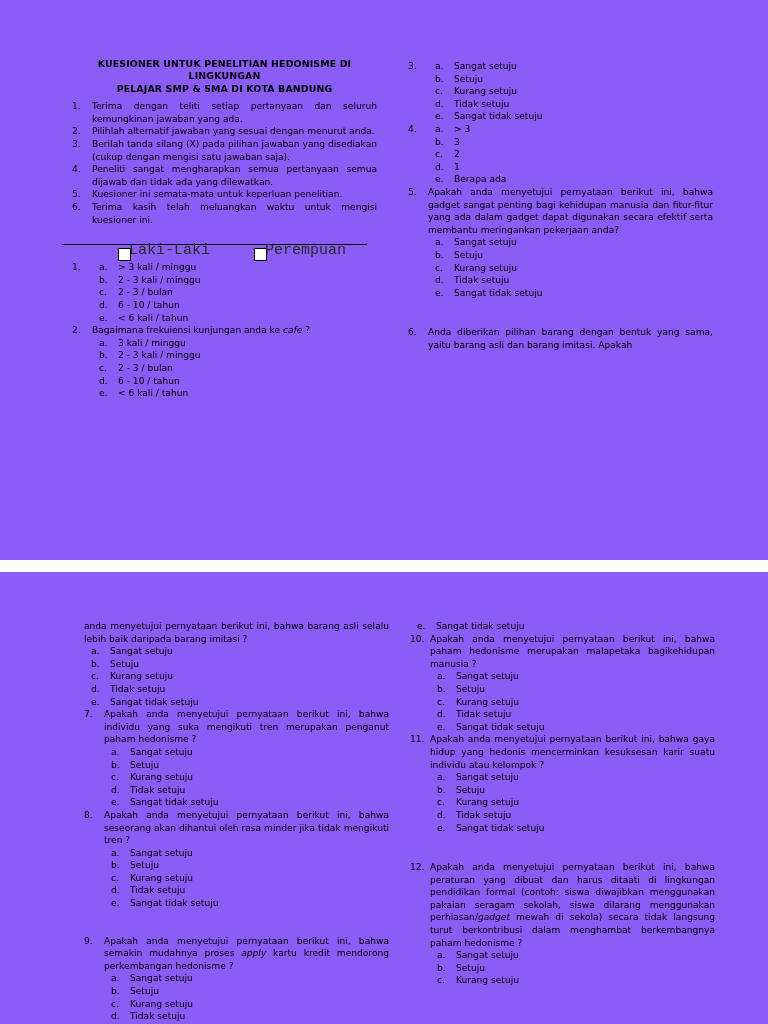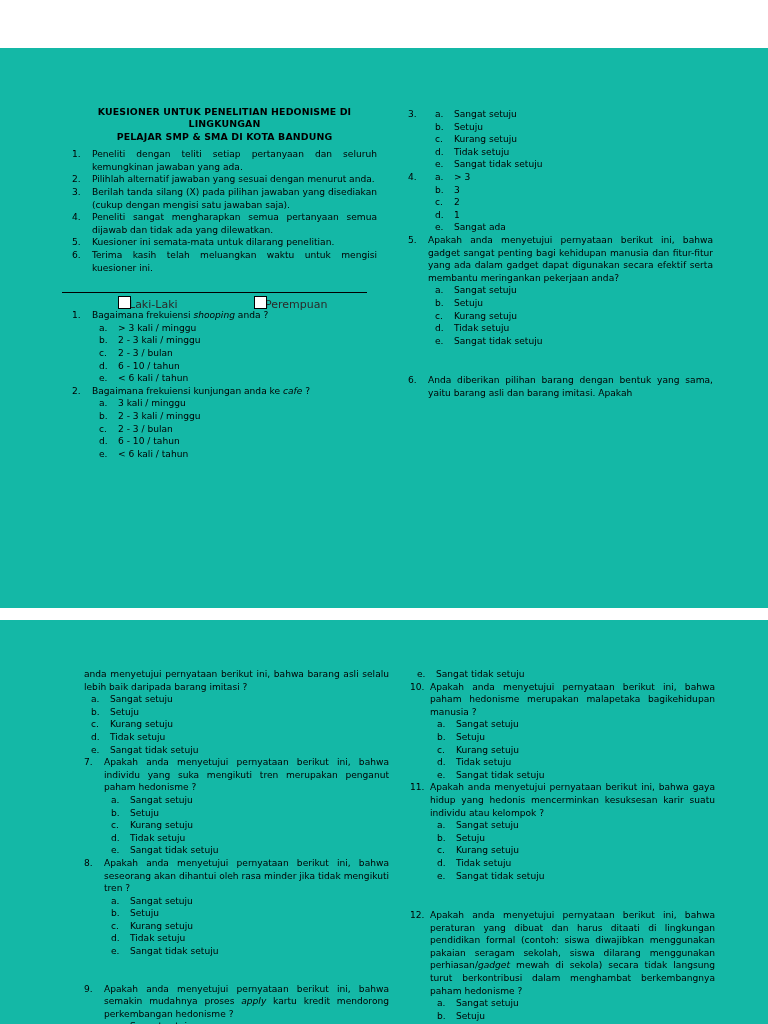--- a/index.html
+++ b/index.html
@@ -12,22 +12,21 @@
     height: 1024px;
     font-family: "DejaVu Sans", sans-serif;
     color: #000000;
     overflow: hidden;
     position: relative;
   }
   .page {
     position: absolute;
     left: 0;
     width: 768px;
-    background: #14b8a6;
-    margin-top: 48px;
+    background: #8b5cf6;
   }
   #page-1 { top: 0; height: 560px; }
   #page-2 { top: 572px; height: 464px; padding-left: 14px; }
 
   .col {
     position: absolute;
     font-size: 9.1px;
     line-height: 12.6px;
     text-align: justify;
   }
@@ -103,24 +102,25 @@
   .gender-rule {
     position: absolute;
     left: -10px;
     top: 9px;
     width: 305px;
     height: 1px;
     background: #000;
   }
   .gender-label {
     position: absolute;
-    top: 16px;
-    font-size: 11px;
+    top: 10px;
+    font-size: 15px;
     line-height: 11px;
     color: #2a2a2a;
+    font-family: Liberation Mono, monospace;
   }
   #lbl-laki { left: 57px; }
   #lbl-perempuan { left: 193px; }
   .gender-box {
     position: absolute;
     top: 13px;
     width: 11px;
     height: 11px;
     border: 1.3px solid #000;
     background: #fff;
@@ -139,57 +139,56 @@
 
     <div class="doc-title">
       <div>KUESIONER UNTUK PENELITIAN HEDONISME DI LINGKUNGAN</div>
       <div>PELAJAR SMP &amp; SMA DI KOTA BANDUNG</div>
     </div>
 
 
     <ul class="qlist">
       <li class="qitem">
         <span class="qnum">1.</span>
-        <span class="qtext">Peneliti dengan teliti setiap pertanyaan dan seluruh kemungkinan jawaban yang ada.</span>
+        <span class="qtext">Terima dengan teliti setiap pertanyaan dan seluruh kemungkinan jawaban yang ada.</span>
       </li>
       <li class="qitem">
         <span class="qnum">2.</span>
         <span class="qtext">Pilihlah alternatif jawaban yang sesuai dengan menurut anda.</span>
       </li>
       <li class="qitem">
         <span class="qnum">3.</span>
         <span class="qtext">Berilah tanda silang (X) pada pilihan jawaban yang disediakan (cukup dengan mengisi satu jawaban saja).</span>
       </li>
       <li class="qitem">
         <span class="qnum">4.</span>
         <span class="qtext">Peneliti sangat mengharapkan semua pertanyaan semua dijawab dan tidak ada yang dilewatkan.</span>
       </li>
       <li class="qitem">
         <span class="qnum">5.</span>
-        <span class="qtext">Kuesioner ini semata-mata untuk dilarang penelitian.</span>
+        <span class="qtext">Kuesioner ini semata-mata untuk keperluan penelitian.</span>
       </li>
       <li class="qitem">
         <span class="qnum">6.</span>
         <span class="qtext">Terima kasih telah meluangkan waktu untuk mengisi kuesioner ini.</span>
       </li>
     </ul>
 
     <div class="gender-block">
       <div class="gender-rule"></div>
       <div class="gender-label" id="lbl-laki">Laki-Laki</div>
       <div class="gender-box" id="box-laki"></div>
       <div class="gender-label" id="lbl-perempuan">Perempuan</div>
       <div class="gender-box" id="box-perempuan"></div>
     </div>
 
     <ul class="qlist" style="margin-top:0">
 
       <li class="qitem">
         <span class="qnum">1.</span>
-        <span class="qtext flush"><span>Bagaimana frekuiensi </span><em class="ital">shooping</em><span> anda ?</span></span>
         <ul class="opts">
           <li class="opt"><span class="optltr">a.</span><span>&gt; 3 kali / minggu</span></li>
           <li class="opt"><span class="optltr">b.</span><span>2 - 3 kali / minggu</span></li>
           <li class="opt"><span class="optltr">c.</span><span>2 - 3 / bulan</span></li>
           <li class="opt"><span class="optltr">d.</span><span>6 - 10 / tahun</span></li>
           <li class="opt"><span class="optltr">e.</span><span>&lt; 6 kali / tahun</span></li>
         </ul>
       </li>
 
       <li class="qitem">
@@ -221,21 +220,21 @@
         </ul>
       </li>
 
       <li class="qitem">
         <span class="qnum">4.</span>
         <ul class="opts">
           <li class="opt"><span class="optltr">a.</span><span>&gt; 3</span></li>
           <li class="opt"><span class="optltr">b.</span><span>3</span></li>
           <li class="opt"><span class="optltr">c.</span><span>2</span></li>
           <li class="opt"><span class="optltr">d.</span><span>1</span></li>
-          <li class="opt"><span class="optltr">e.</span><span>Sangat ada</span></li>
+          <li class="opt"><span class="optltr">e.</span><span>Berapa ada</span></li>
         </ul>
       </li>
 
       <li class="qitem">
         <span class="qnum">5.</span>
         <span class="qtext">Apakah anda menyetujui pernyataan berikut ini, bahwa gadget sangat penting bagi kehidupan manusia dan fitur-fitur yang ada dalam gadget dapat digunakan secara efektif serta membantu meringankan pekerjaan anda?</span>
         <ul class="opts">
           <li class="opt"><span class="optltr">a.</span><span>Sangat setuju</span></li>
           <li class="opt"><span class="optltr">b.</span><span>Setuju</span></li>
           <li class="opt"><span class="optltr">c.</span><span>Kurang setuju</span></li>

